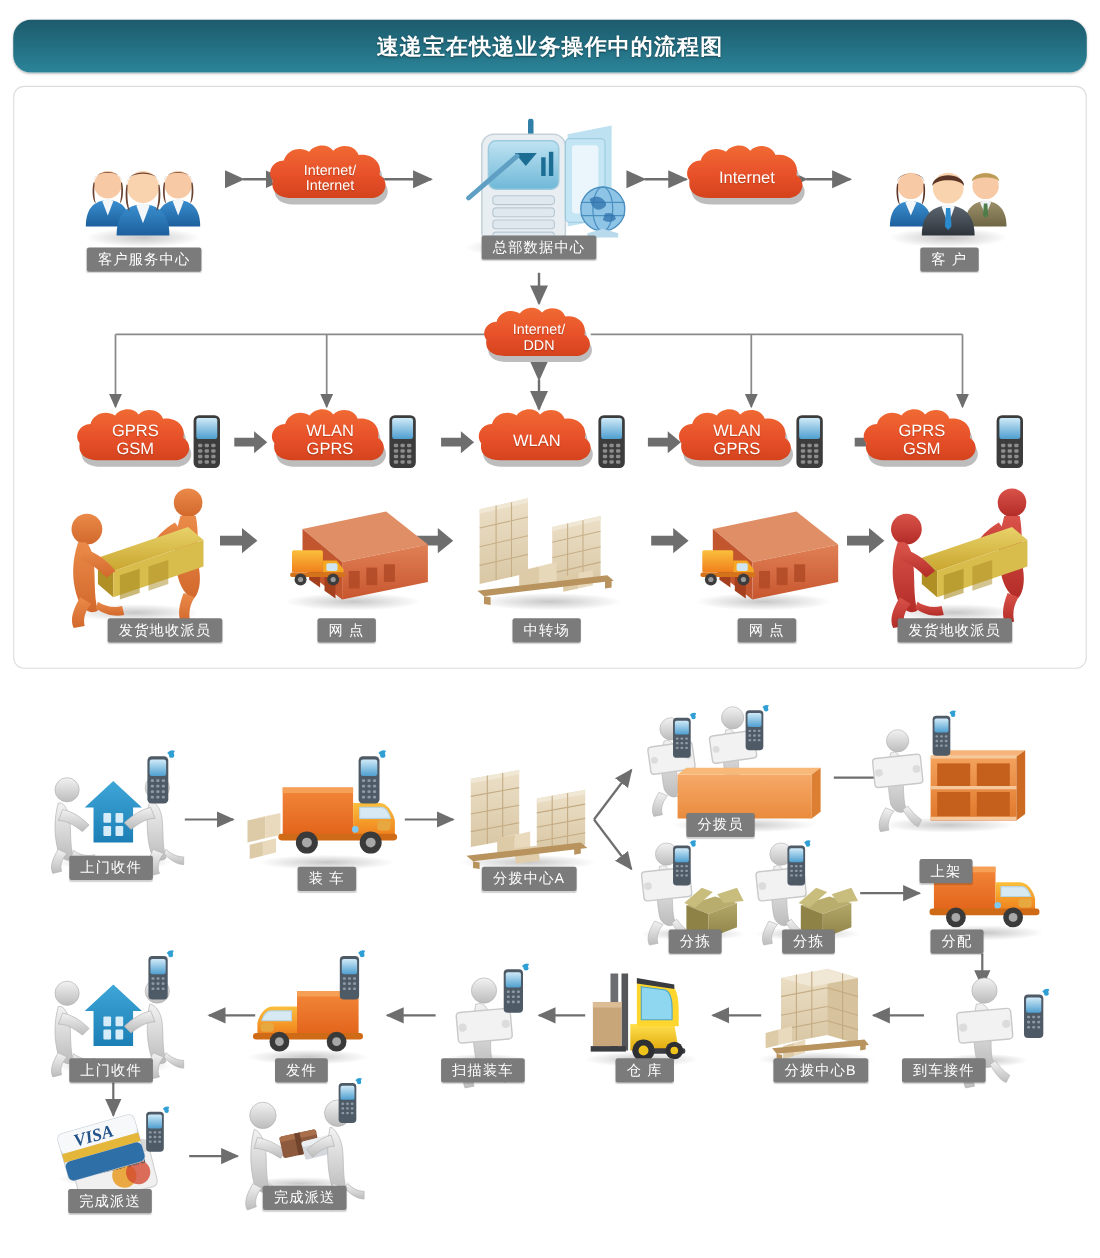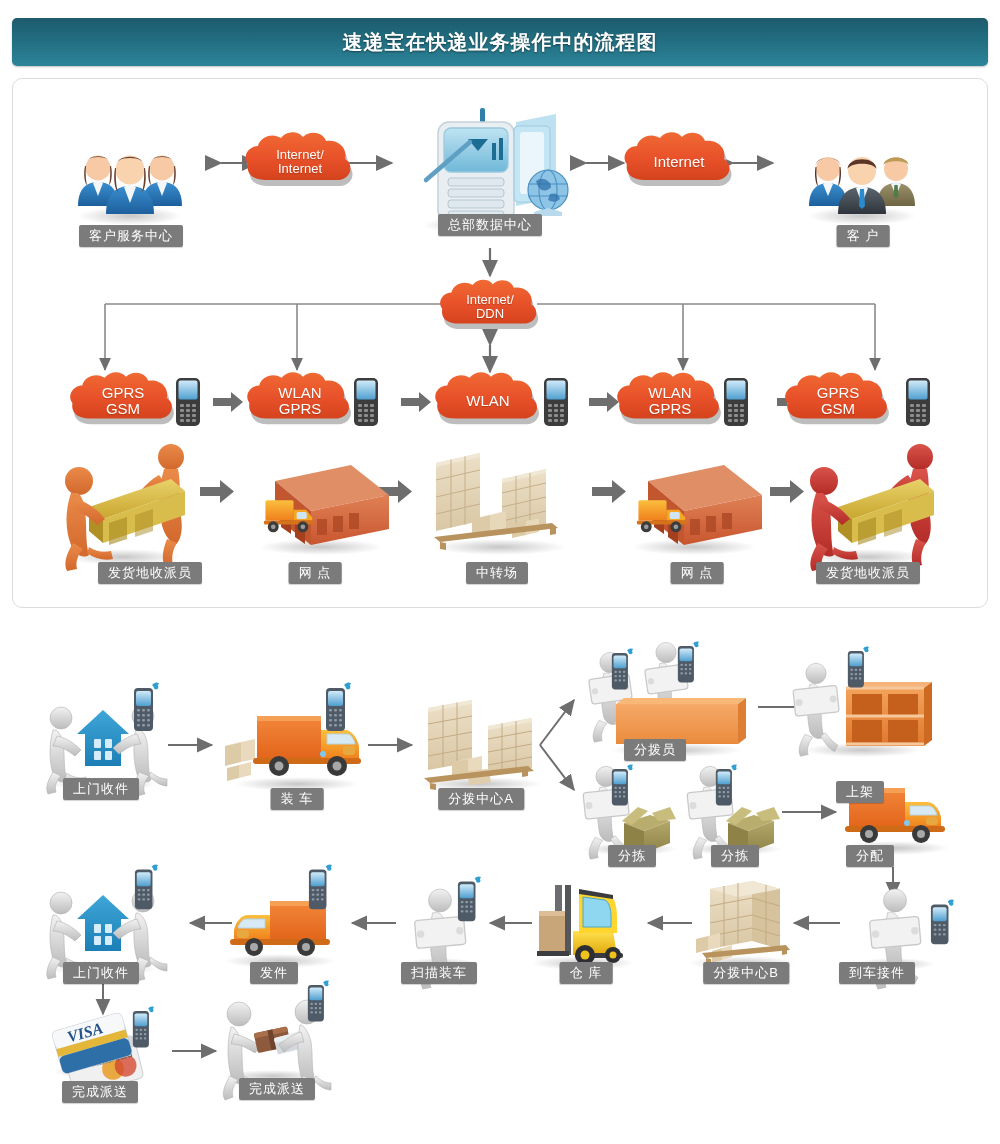--- a/index.html
+++ b/index.html
@@ -6,21 +6,21 @@
   body{
     font-family:"Liberation Sans","DejaVu Sans",sans-serif;
     width:1000px;height:1144px;position:relative;overflow:hidden;
     -webkit-font-smoothing:antialiased;
   }
   #stage{position:relative;width:1000px;height:1144px;}
 
   
   .title-bar{
     position:absolute;left:12px;top:18px;width:976px;height:48px;
-    border-radius:5px;
+    border-radius:16px;
     background:linear-gradient(to bottom,#1d5b6d 0%,#226d80 45%,#2c8499 100%);
     display:flex;align-items:center;justify-content:center;
     box-shadow:0 1px 2px rgba(0,0,0,.25);
   }
   .title-bar .t{
     color:#ffffff;font-size:20px;font-weight:bold;letter-spacing:1px;
     text-shadow:0 1px 2px rgba(0,0,0,.45);
   }
 
   
@@ -1331,21 +1331,21 @@
   <div class="lbl" style="left:101px;top:778px">上门收件</div>
   <div class="lbl" style="left:297px;top:788px">装 车</div>
   <div class="lbl" style="left:481px;top:788px">分拨中心A</div>
 
   <div class="lbl" style="left:655px;top:739px">分拨员</div>
   <div class="lbl" style="left:860px;top:781px">上架</div>
   <div class="lbl" style="left:632px;top:845px">分拣</div>
   <div class="lbl" style="left:735px;top:845px">分拣</div>
   <div class="lbl" style="left:870px;top:845px">分配</div>
 
-  <div class="lbl" style="left:877px;top:962px">到车接件</div>
+  <div class="lbl" style="left:858px;top:962px">到车接件</div>
   <div class="lbl" style="left:746px;top:962px">分拨中心B</div>
   <div class="lbl" style="left:586px;top:962px">仓 库</div>
   <div class="lbl" style="left:439px;top:962px">扫描装车</div>
   <div class="lbl" style="left:274px;top:962px">发件</div>
   <div class="lbl" style="left:101px;top:962px">上门收件</div>
 
   <div class="lbl" style="left:100px;top:1081px">完成派送</div>
   <div class="lbl" style="left:277px;top:1078px">完成派送</div>
 
 </div>

